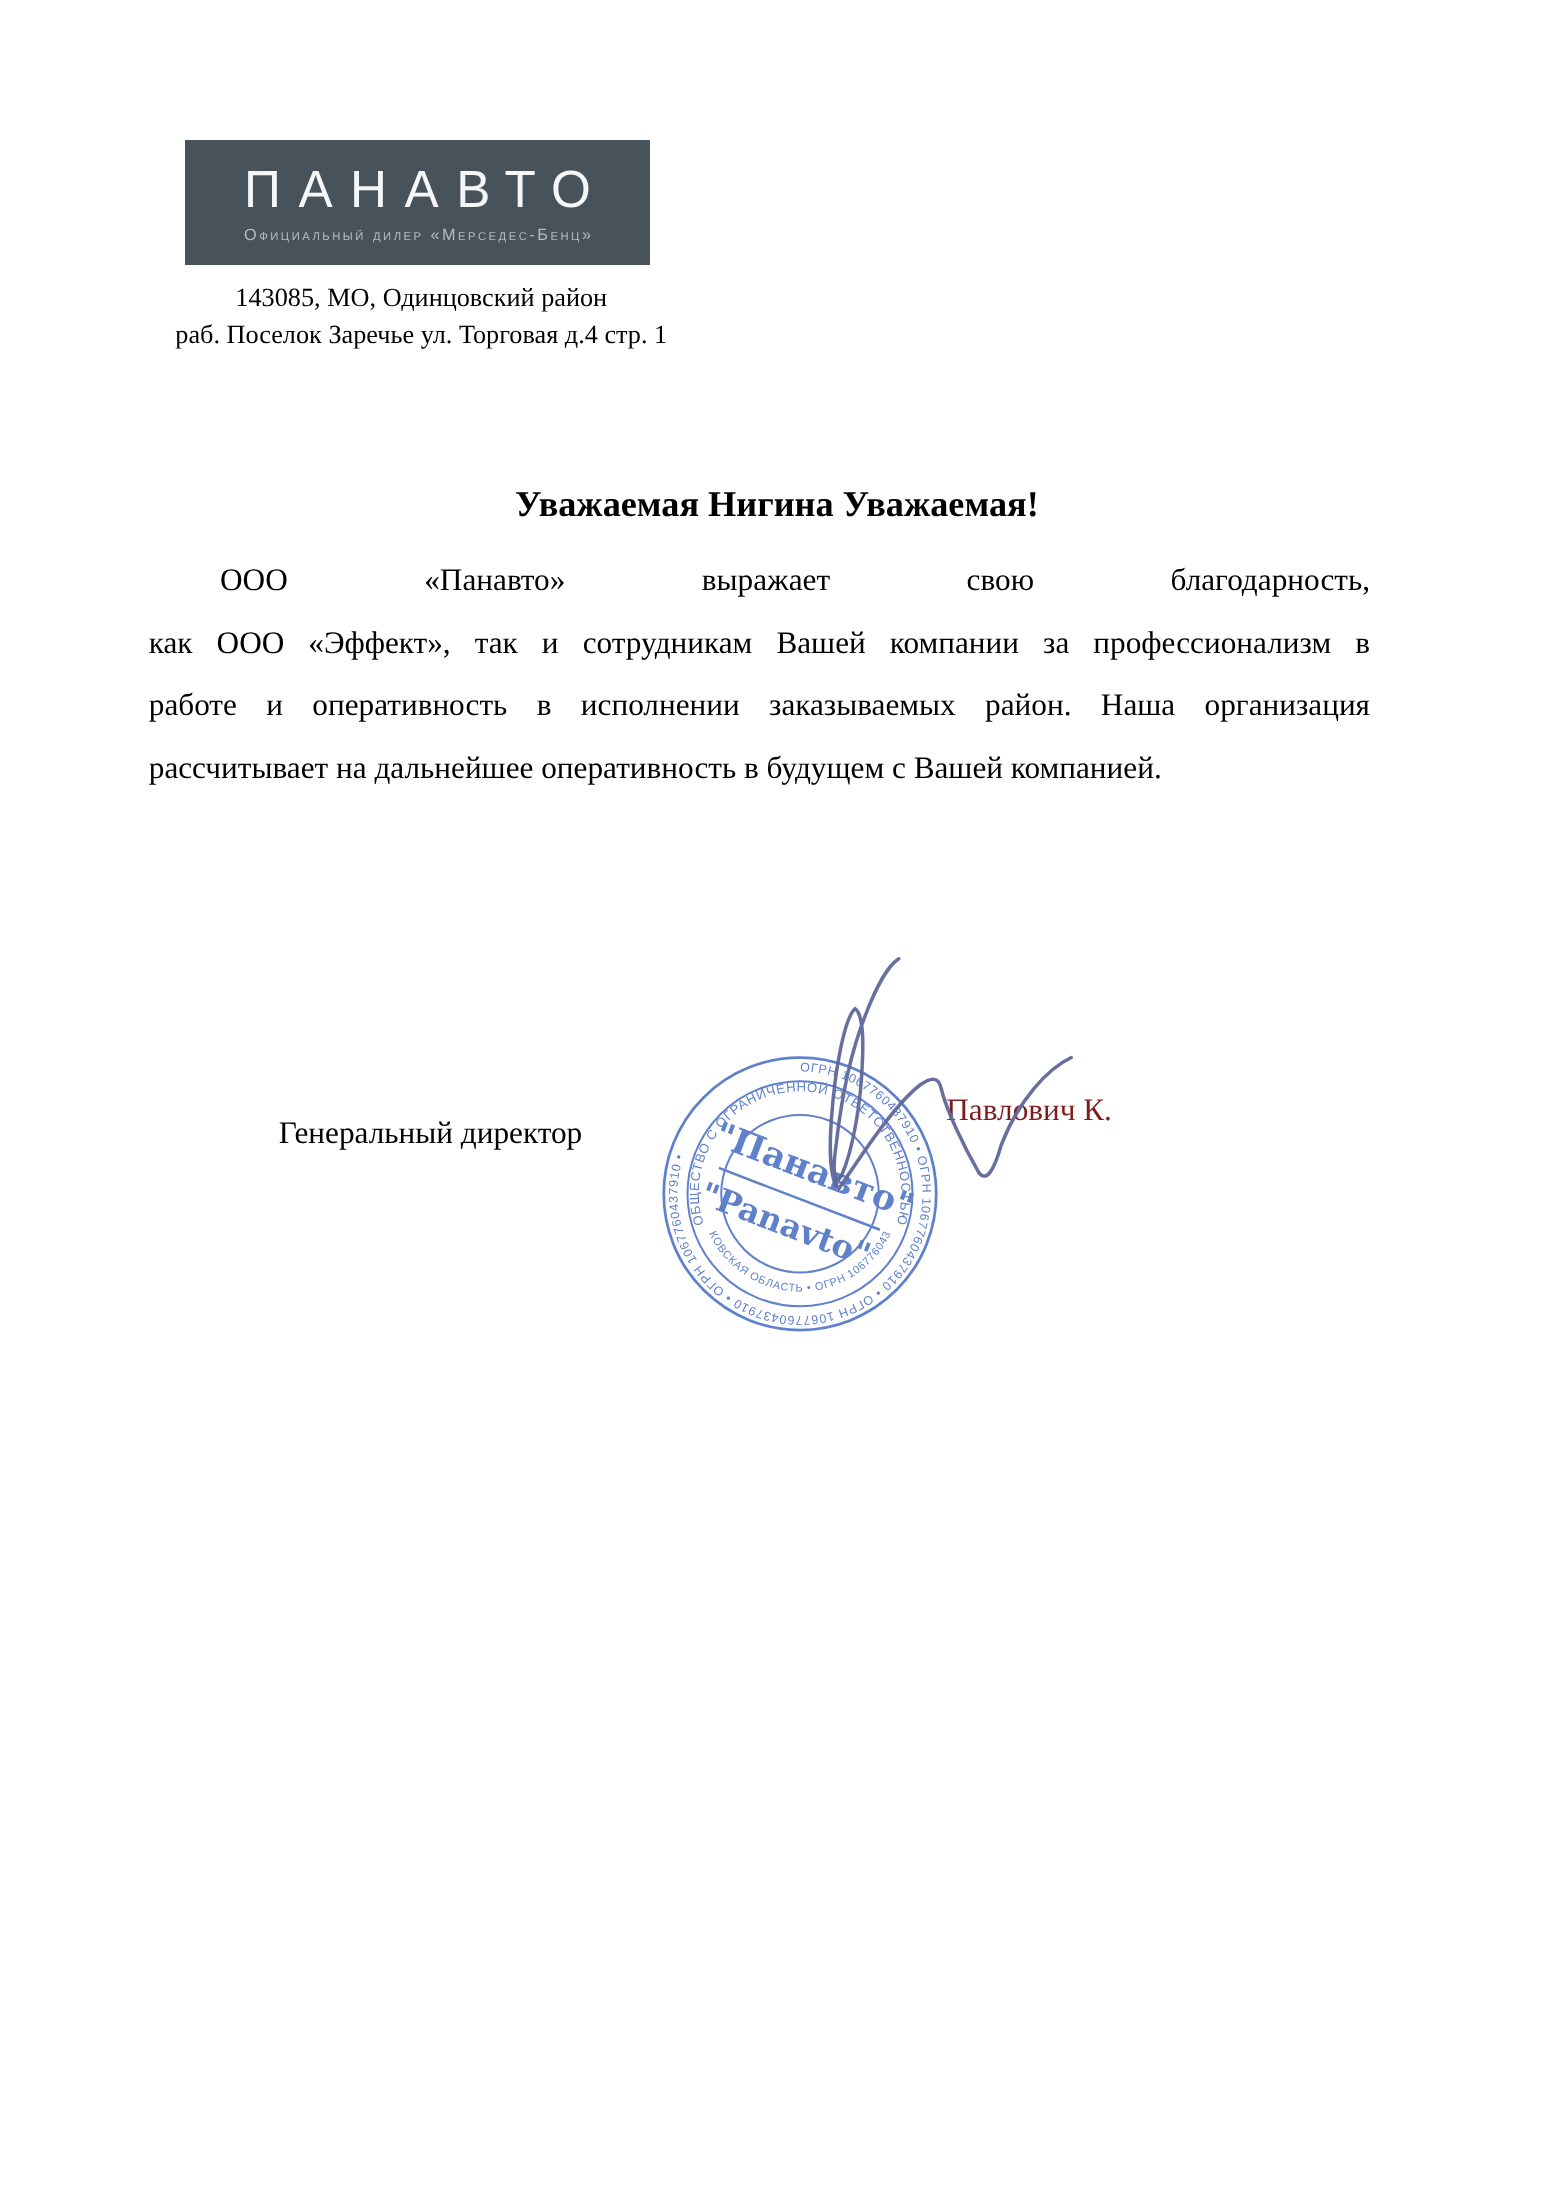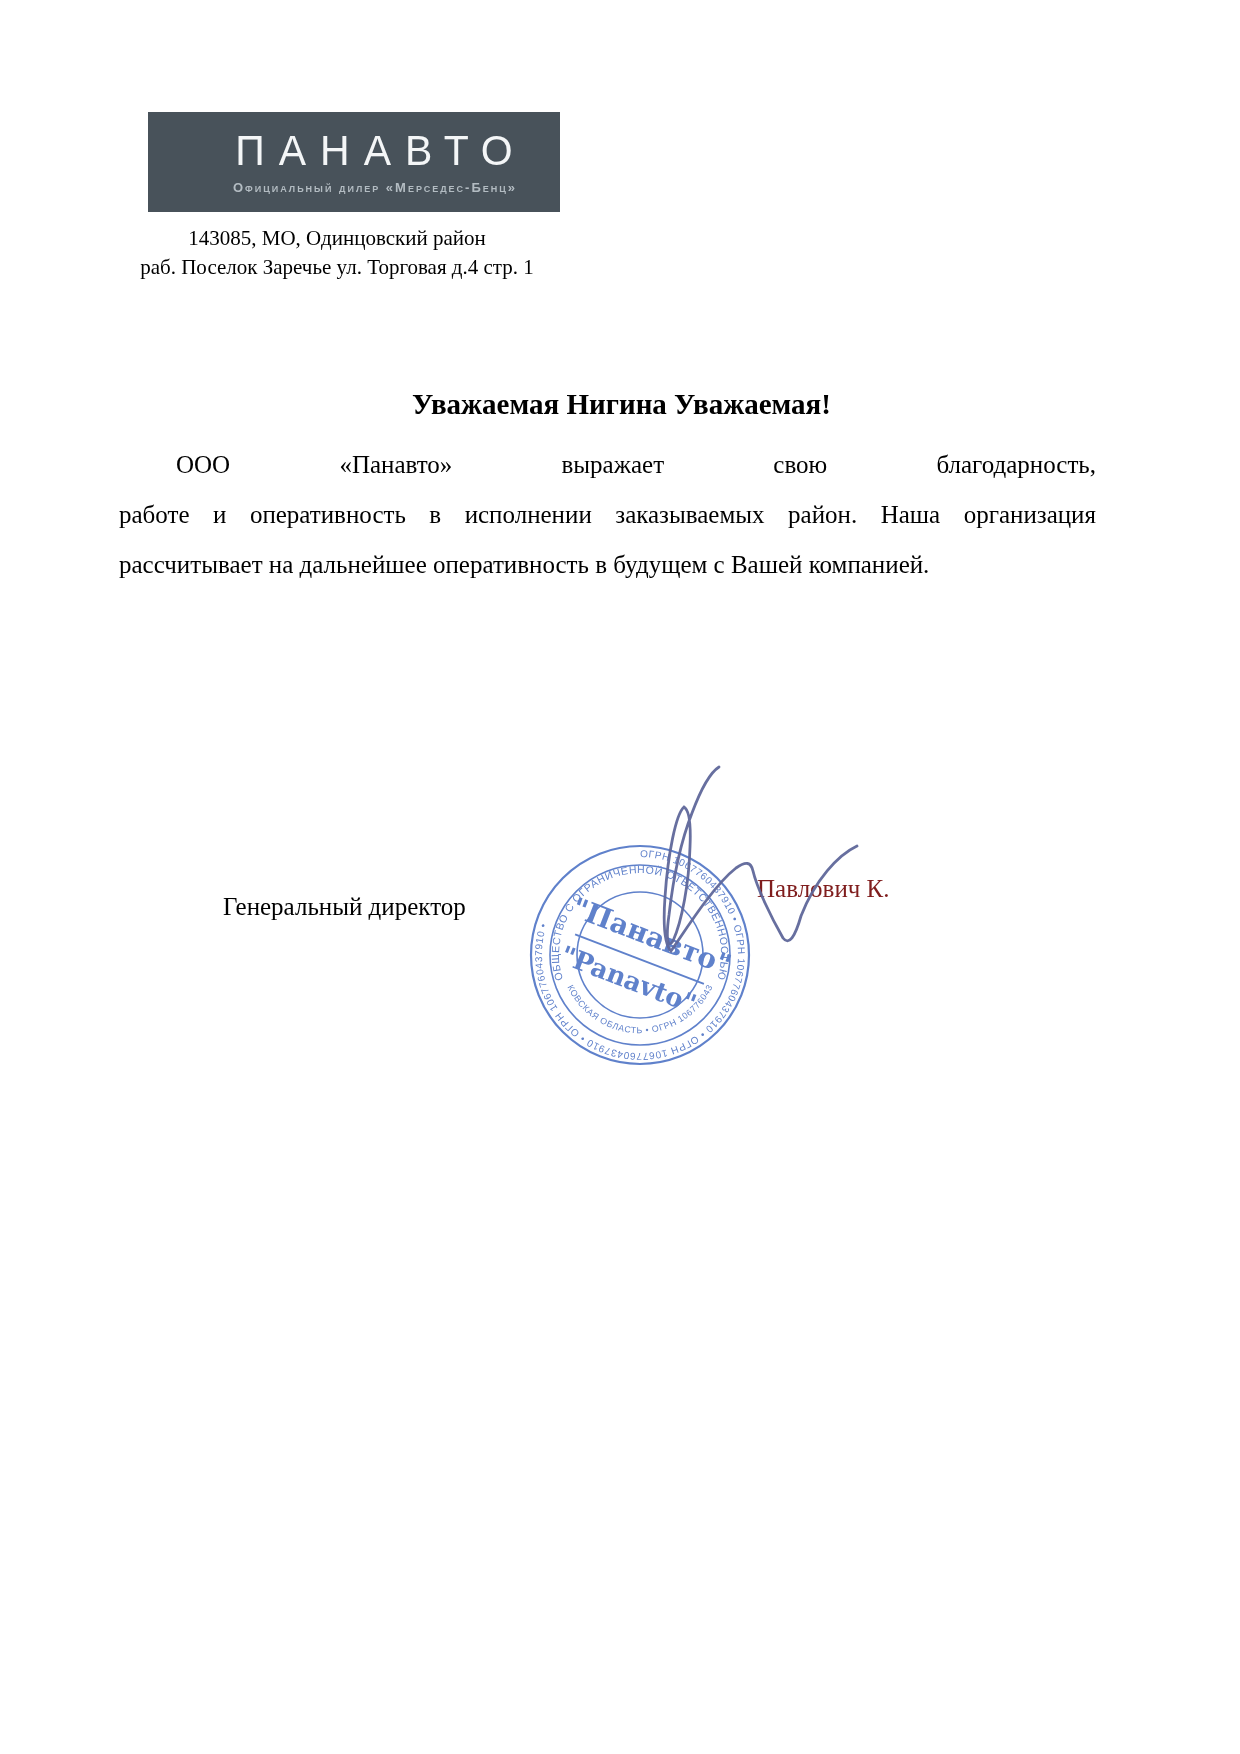--- a/index.html
+++ b/index.html
@@ -9,42 +9,41 @@
     margin:0 auto;
     background:#ffffff;
     font-family:"Liberation Serif", serif;
     color:#000;
     overflow:hidden;
   }
   
   .logo-box{
     position:absolute;left:148px;top:112px;width:372px;height:100px;
     background:#48525a;
-    display:flex;flex-direction:column;align-items:center;justify-content:center;padding-left:40px;
+    display:flex;flex-direction:column;align-items:center;justify-content:center;
   }
   .logo-brand{
     font-family:"Liberation Sans", sans-serif;
     font-weight:400;
     font-size:41px;
     letter-spacing:14px;
     text-indent:14px;
     color:#f4f6f7;
     line-height:1;
     transform:scaleY(1.02);
   }
   .logo-tagline{
     font-family:"Liberation Sans", sans-serif;
     font-variant:small-caps;
     font-size:13px;
     letter-spacing:2px;
     text-indent:2px;
     color:#b3bcc2;
     margin-top:9px;
     line-height:1;
-    font-weight:bold;
   }
   
   .address{
     position:absolute;left:98px;top:224px;width:478px;
     text-align:center;
     font-size:21px;line-height:29px;
   }
   
   .salutation{
     position:absolute;left:133px;top:386px;width:977px;
@@ -103,20 +102,21 @@
 
   <div class="address">
     <div>143085, МО, Одинцовский район</div>
     <div>раб. Поселок Заречье ул. Торговая д.4 стр. 1</div>
   </div>
 
   <div class="salutation">Уважаемая Нигина Уважаемая!</div>
 
   <div class="body-par">
     <div class="body-line first">ООО «Панавто» выражает свою благодарность,</div>
+    <div class="body-line">как ООО «Эффект», так и сотрудникам Вашей компании за профессионализм в</div>
     <div class="body-line">работе и оперативность в исполнении заказываемых район. Наша организация</div>
     <div class="body-line last">рассчитывает на дальнейшее оперативность в будущем с Вашей компанией.</div>
   </div>
 
   <div class="signer-title">Генеральный директор</div>
   <div class="signer-name">Павлович К.</div>
 
   <svg class="stamp-svg" viewBox="0 0 240 240">
     <defs>
       <path id="ringOuterPath" d="M 120 22 a 98 98 0 1 1 -0.02 0"></path>

